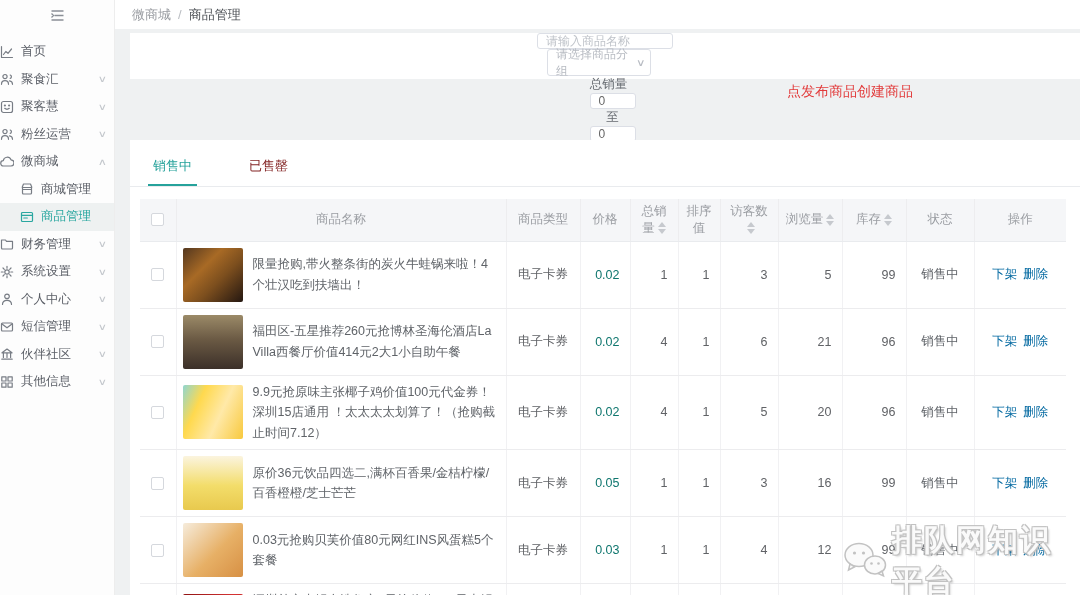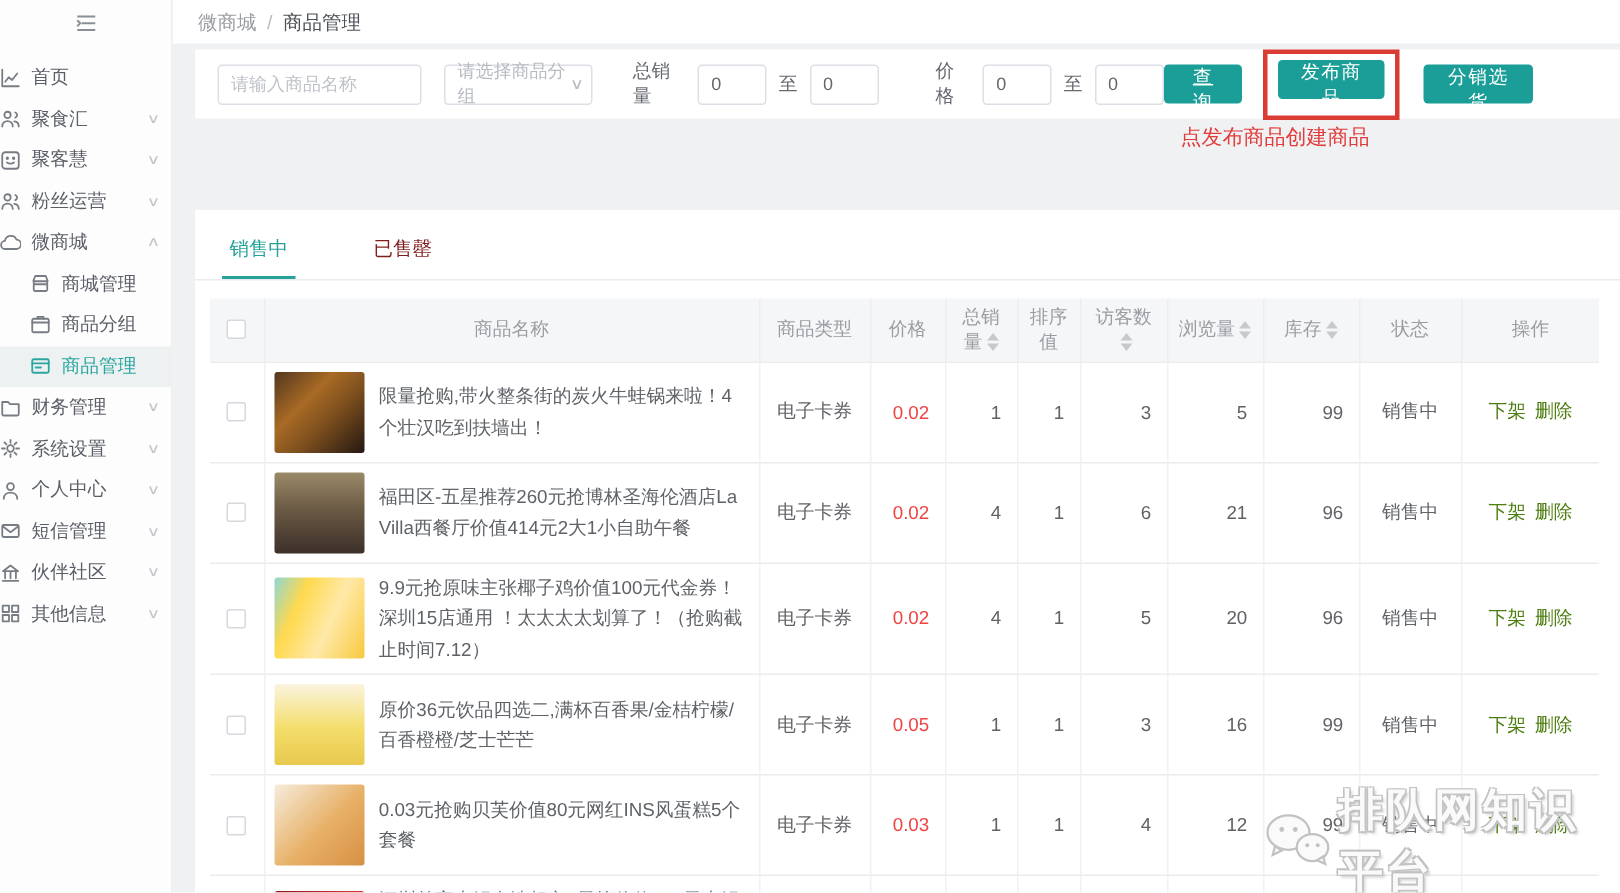--- a/index.html
+++ b/index.html
@@ -18,21 +18,21 @@
   .menu-item.active { background:#eef1f1; color:#2aa7a0; }
   .menu-item.active .icon { color:#2aa7a0; }
 
   
   .main { position:absolute; left:115px; top:0; width:965px; height:595px; }
   .topbar { height:29px; background:#fff; display:flex; align-items:center; padding-left:17px; font-size:13px; }
   .crumb-dim { color:#9a9da2; }
   .crumb-sep { margin:0 7px; color:#b9bcc1; }
   .crumb-cur { color:#4d5156; }
 
-  .search-panel { margin:4px 0 0 15px; height:46px; background:#fff; display:flex; align-items:center; padding:0 0 0 15px; font-size:12.5px; color:#666a70; }
+  .search-panel { margin:4px 0 0 15px; height:46px; background:#fff; display:flex; align-items:center; padding:0 0 0 15px; font-size:12.5px; color:#666a70;flex-direction:column; }
   .txt-input { height:27px; border:1px solid #dcdfe6; border-radius:3px; background:#fff; font-size:12px; color:#666; padding:0 8px; font-family:inherit; }
   .txt-input::placeholder { color:#bfc3c9; }
   .name-input { width:136px; margin-right:15px; }
   .fake-select { width:104px; height:27px; border:1px solid #dcdfe6; border-radius:3px; display:flex; align-items:center; padding:0 6px 0 8px; color:#b7bbc2; font-size:12px; margin-right:27px; cursor:pointer; }
   .fake-select .sel-chev { margin-left:auto; color:#b7bbc2; font-size:10px; transform:scaleX(1.3); }
   .range-label { margin-right:8px; }
   .num-input { width:46px; }
   .to-label { margin:0 8px; }
   .price-group { margin-left:38px; }
   .btn-cluster { margin-left:auto; display:flex; align-items:center; padding-right:58px; }
@@ -46,36 +46,36 @@
   .tabs { display:flex; padding:17px 0 0 18px; border-bottom:1px solid #e9ebee; }
   .tab { font-size:13px; color:#7f1d1d; padding:0 5px 9px 5px; margin-right:47px; cursor:pointer; }
   .tab.active { color:#26a29b; border-bottom:2px solid #26a29b; }
 
   table { border-collapse:collapse; table-layout:fixed; width:926px; margin:12px 12px 0 10px; font-size:12.5px; }
   th { background:#f5f6f8; color:#9a9da2; font-weight:normal; height:42px; line-height:1.35; border-bottom:1px solid #e9ebee; border-right:1px solid #ededef; padding:2px 6px; }
   th:last-child, td:last-child { border-right:none; }
   td { border-bottom:1px solid #ececee; border-right:1px solid #f1f1f3; padding:6px 6px; color:#606266; vertical-align:middle; }
   .num { text-align:right; padding-right:10px; }
   .ctr { text-align:center; }
-  .price { color:#ef4444; }
+  .price { color:#0f766e; }
   .th-sort { display:inline-flex; flex-direction:column; vertical-align:middle; margin-left:3px; }
   .car { width:0; height:0; border-left:4px solid transparent; border-right:4px solid transparent; }
   .car.up { border-bottom:5px solid #c6c9ce; margin-bottom:2px; }
   .car.dn { border-top:5px solid #c6c9ce; }
   .checkbox { width:13px; height:13px; border:1px solid #d5d8dd; border-radius:2px; background:#fff; margin:0 auto; cursor:pointer; }
   .name-cell { display:flex; align-items:center; }
   .thumb { width:60px; height:54px; border-radius:2px; flex:0 0 60px; }
   .t1 { background:linear-gradient(135deg,#4a3categorical 0%,#000 0%); background:linear-gradient(135deg,#53371f 0%,#a86a25 35%,#7d4f1e 60%,#241711 100%); }
   .t2 { background:linear-gradient(180deg,#9b8a68 0%,#6b5a44 45%,#3c3029 100%); }
   .t3 { background:linear-gradient(115deg,#8fd6d0 0%,#ffd94e 28%,#ffe9a8 60%,#f8c93e 100%); }
   .t4 { background:linear-gradient(180deg,#fbf4df 0%,#f3dd6a 55%,#e8c94e 100%); }
   .t5 { background:linear-gradient(135deg,#f6ecdc 0%,#e7b066 55%,#d79044 100%); }
   .t6 { background:linear-gradient(135deg,#8f1212 0%,#d63434 45%,#b31b1b 75%,#6f0d0d 100%); }
   .pname { margin-left:10px; line-height:1.65; color:#5f6368; }
-  .op-link { color:#4d7c0f; text-decoration:none; margin:0 3px; cursor:pointer; }
+  .op-link { color:#0369a1; text-decoration:none; margin:0 3px; cursor:pointer; }
   .status-txt { color:#5f6368; }
 
   
   .watermark { position:absolute; left:842px; top:520px; display:flex; align-items:center; z-index:5; pointer-events:none; }
   .wm-icon { margin-right:4px; }
   .wm-text { font-size:30px; font-weight:bold; color:#fafafa; letter-spacing:2px;
              text-shadow:-1px -1px 0 #c2c2c2, 1px -1px 0 #c2c2c2, -1px 1px 0 #c2c2c2, 1px 1px 0 #c2c2c2, 2px 2px 2px rgba(150,150,150,.45); }
 </style>
 </head>
 <body>
@@ -136,29 +136,20 @@
         <span>微商城</span>
         <span class="chev">∧</span>
       </div>
     <div class="menu-item sub">
         <span class="icon">
           <svg viewBox="0 0 14 14" fill="none" stroke="currentColor" stroke-width="1.2" stroke-linecap="round" stroke-linejoin="round">
             <path d="M2.2 5.2 3.5 2h7l1.3 3.2M2.5 5.5h9V11a1 1 0 0 1-1 1h-7a1 1 0 0 1-1-1zM2.5 7.5h9"></path>
           </svg>
         </span>
         <span>商城管理</span>
-      </div>
-    <div class="menu-item sub">
-        <span class="icon">
-          <svg viewBox="0 0 14 14" fill="none" stroke="currentColor" stroke-width="1.2" stroke-linecap="round" stroke-linejoin="round">
-            <rect x="1.5" y="2.5" width="11" height="9" rx="1"></rect>
-            <path d="M5 2.5V1.2h4v1.3M1.5 5h11"></path>
-          </svg>
-        </span>
-        <span>商品分组</span>
       </div>
     <div class="menu-item sub active">
         <span class="icon">
           <svg viewBox="0 0 14 14" fill="none" stroke="currentColor" stroke-width="1.2" stroke-linecap="round" stroke-linejoin="round">
             <rect x="1.5" y="2.5" width="11" height="9" rx="1"></rect>
             <path d="M1.5 5.3h11M3.8 8h3.5"></path>
           </svg>
         </span>
         <span>商品管理</span>
       </div>

